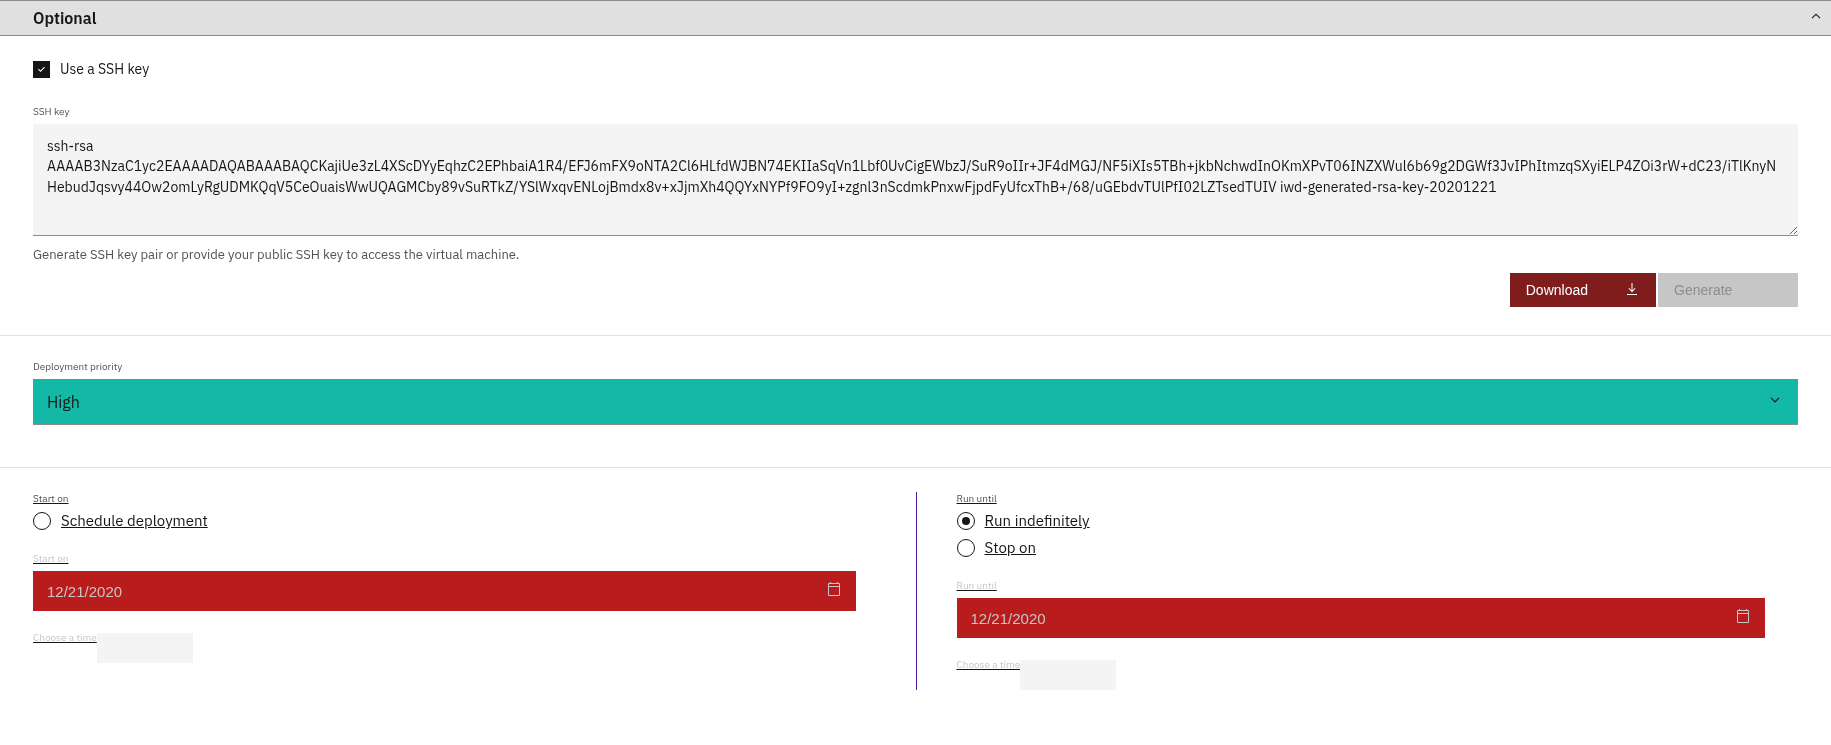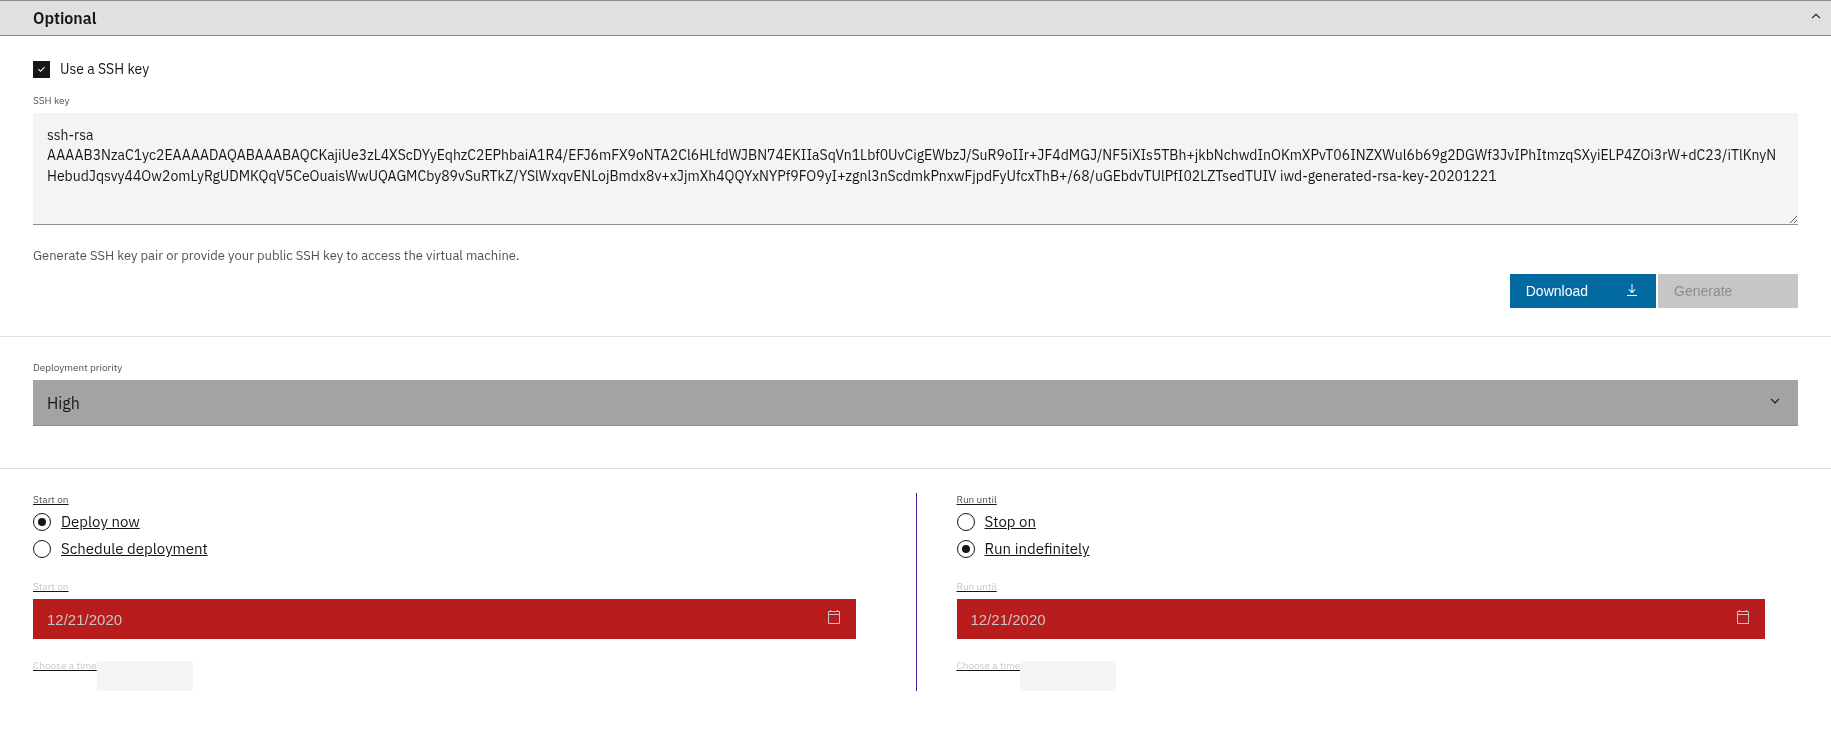--- a/index.html
+++ b/index.html
@@ -28,21 +28,21 @@
     font-size: 16px;
   }
   .section {
     border-bottom: 1px solid #e0e0e0;
     padding: 24px 33px 28px 33px;
   }
   .checkbox-row {
     display: flex;
     align-items: center;
     gap: 10px;
-    margin-bottom: 16px;
+    margin-bottom: 27px;
   }
   .checkbox {
     width: 17px;
     height: 17px;
     background: #161616;
     color: #fff;
     display: flex;
     align-items: center;
     justify-content: center;
     cursor: pointer;
@@ -64,49 +64,49 @@
     padding: 12px 14px;
     font-family: inherit;
     font-size: 14px;
     color: #161616;
     resize: vertical;
     line-height: 1.45;
   }
   .helper {
     font-size: 13px;
     color: #525252;
-    margin-top: 18px;
+    margin-top: 6px;
   }
   .btn-row {
     display: flex;
     gap: 2px;
     justify-content: flex-end;
     margin-top: 10px;
   }
   .btn {
     height: 34px;
     padding: 0 16px;
     display: inline-flex;
     align-items: center;
     gap: 24px;
     font-size: 14px;
     border: none;
     cursor: pointer;
     min-width: 140px;
     justify-content: space-between;
   }
-  .btn.primary { background: #0369a1; color: #fff; gap: 36px; }
+  .btn.primary { background: #7f1d1d; color: #fff; gap: 36px; }
   .btn.disabled-btn { background: #c6c6c6; color: #8d8d8d; cursor: default; justify-content: flex-start; }
   .btn svg { width: 16px; height: 16px; fill: #fff; }
   .section2 { padding: 24px 33px 42px 33px; border-bottom: 1px solid #e0e0e0; }
   .select-wrap { position: relative; }
   select.priority, .pseudo-select {
     width: 100%;
     height: 46px;
-    background: #a3a3a3;
+    background: #14b8a6;
     border: none;
     border-bottom: 1px solid #8d8d8d;
     padding: 0 14px;
     font-size: 16px;
     color: #161616;
     appearance: none;
     cursor: pointer;
     display: flex;
     align-items: center;
   }
@@ -239,24 +239,20 @@
           </svg>
       </span>
     </div>
   </div>
 
   <div class="two-col">
     <div class="col">
       <label class="field-label">Start on</label>
       <div class="radio-group">
         <div class="radio-row">
-          <div class="radio checked"></div>
-          <span>Deploy now</span>
-        </div>
-        <div class="radio-row">
           <div class="radio"></div>
           <span>Schedule deployment</span>
         </div>
       </div>
 
       <label class="field-label disabled">Start on</label>
       <div class="date-input-wrap">
         <input class="date-input" disabled="" placeholder="12/21/2020" style="">
         <span class="date-icon">
           <svg viewBox="0 0 16 16">
@@ -268,26 +264,26 @@
       <div class="time-block">
         <label class="field-label disabled">Choose a time</label>
         <input class="time-input" disabled="" style="">
       </div>
     </div>
 
     <div class="col right">
       <label class="field-label">Run until</label>
       <div class="radio-group">
         <div class="radio-row">
+          <div class="radio checked"></div>
+          <span>Run indefinitely</span>
+        </div>
+        <div class="radio-row">
           <div class="radio"></div>
           <span>Stop on</span>
-        </div>
-        <div class="radio-row">
-          <div class="radio checked"></div>
-          <span>Run indefinitely</span>
         </div>
       </div>
 
       <label class="field-label disabled">Run until</label>
       <div class="date-input-wrap">
         <input class="date-input" disabled="" placeholder="12/21/2020" style="">
         <span class="date-icon">
           <svg viewBox="0 0 16 16">
               <path d="M13 2h-1V1h-1v1H5V1H4v1H3a1 1 0 0 0-1 1v11a1 1 0 0 0 1 1h10a1 1 0 0 0 1-1V3a1 1 0 0 0-1-1zm0 12H3V6h10v8zm0-9H3V3h10v2z"></path>
             </svg>

